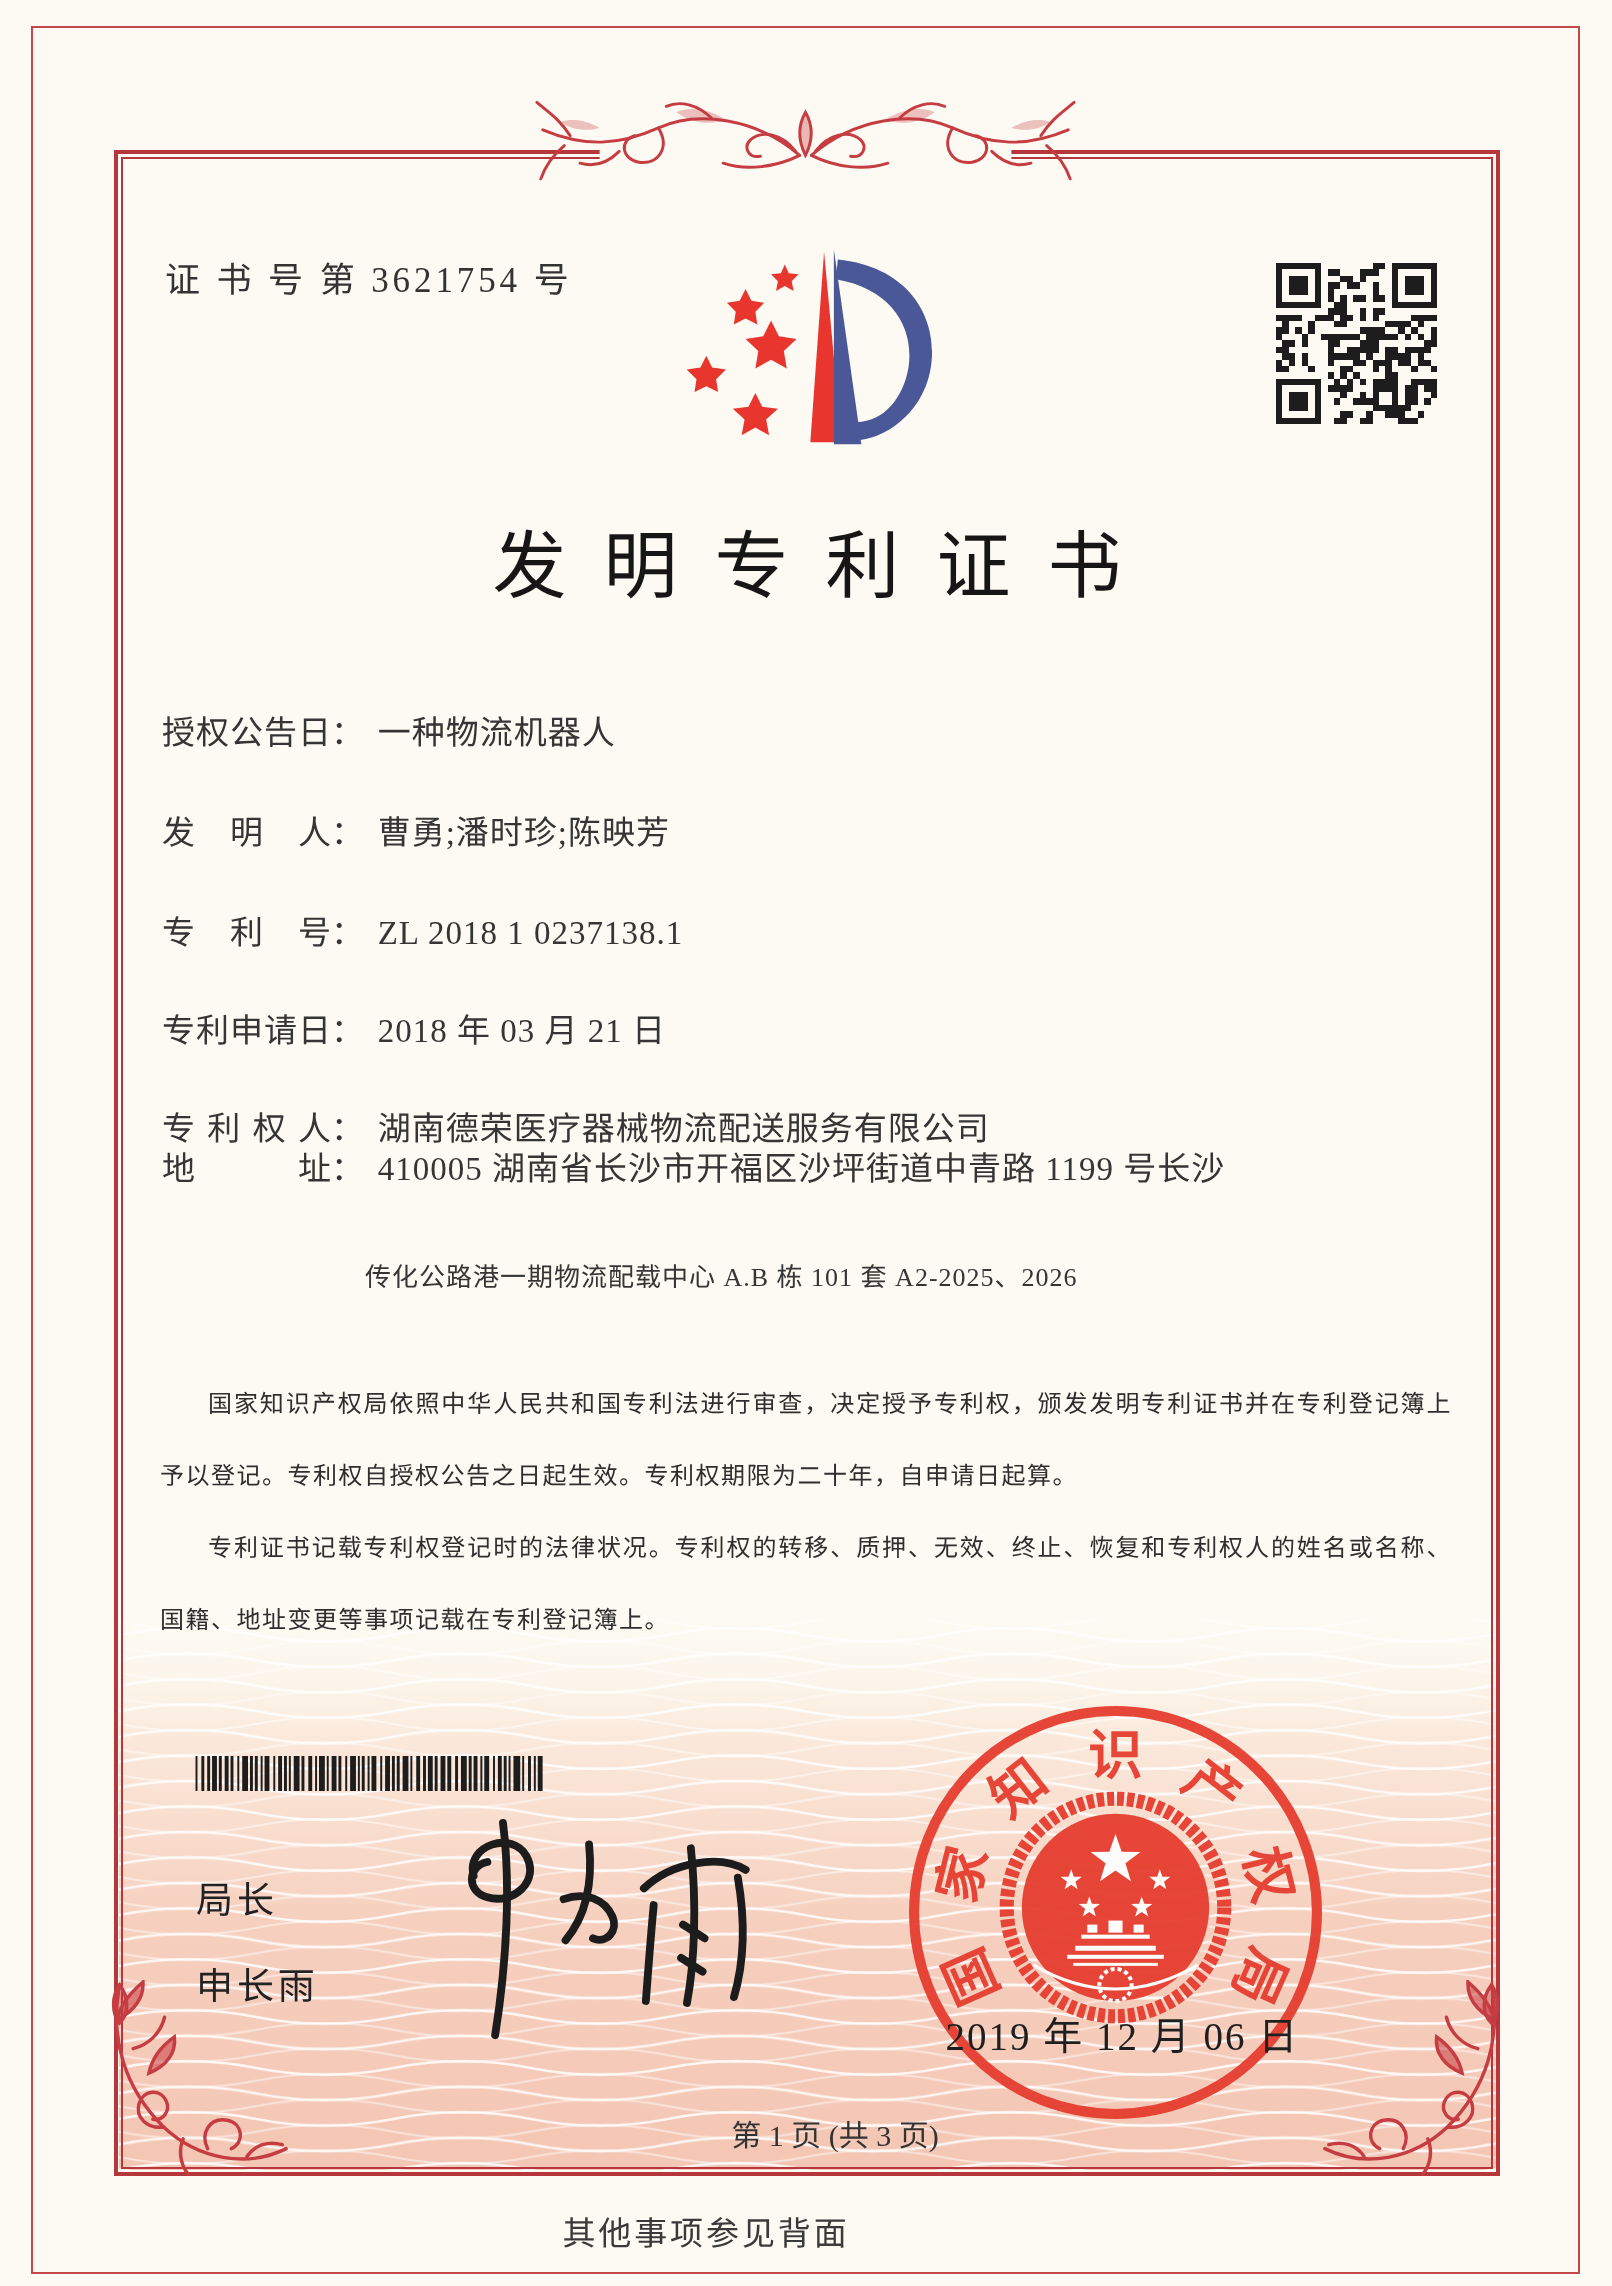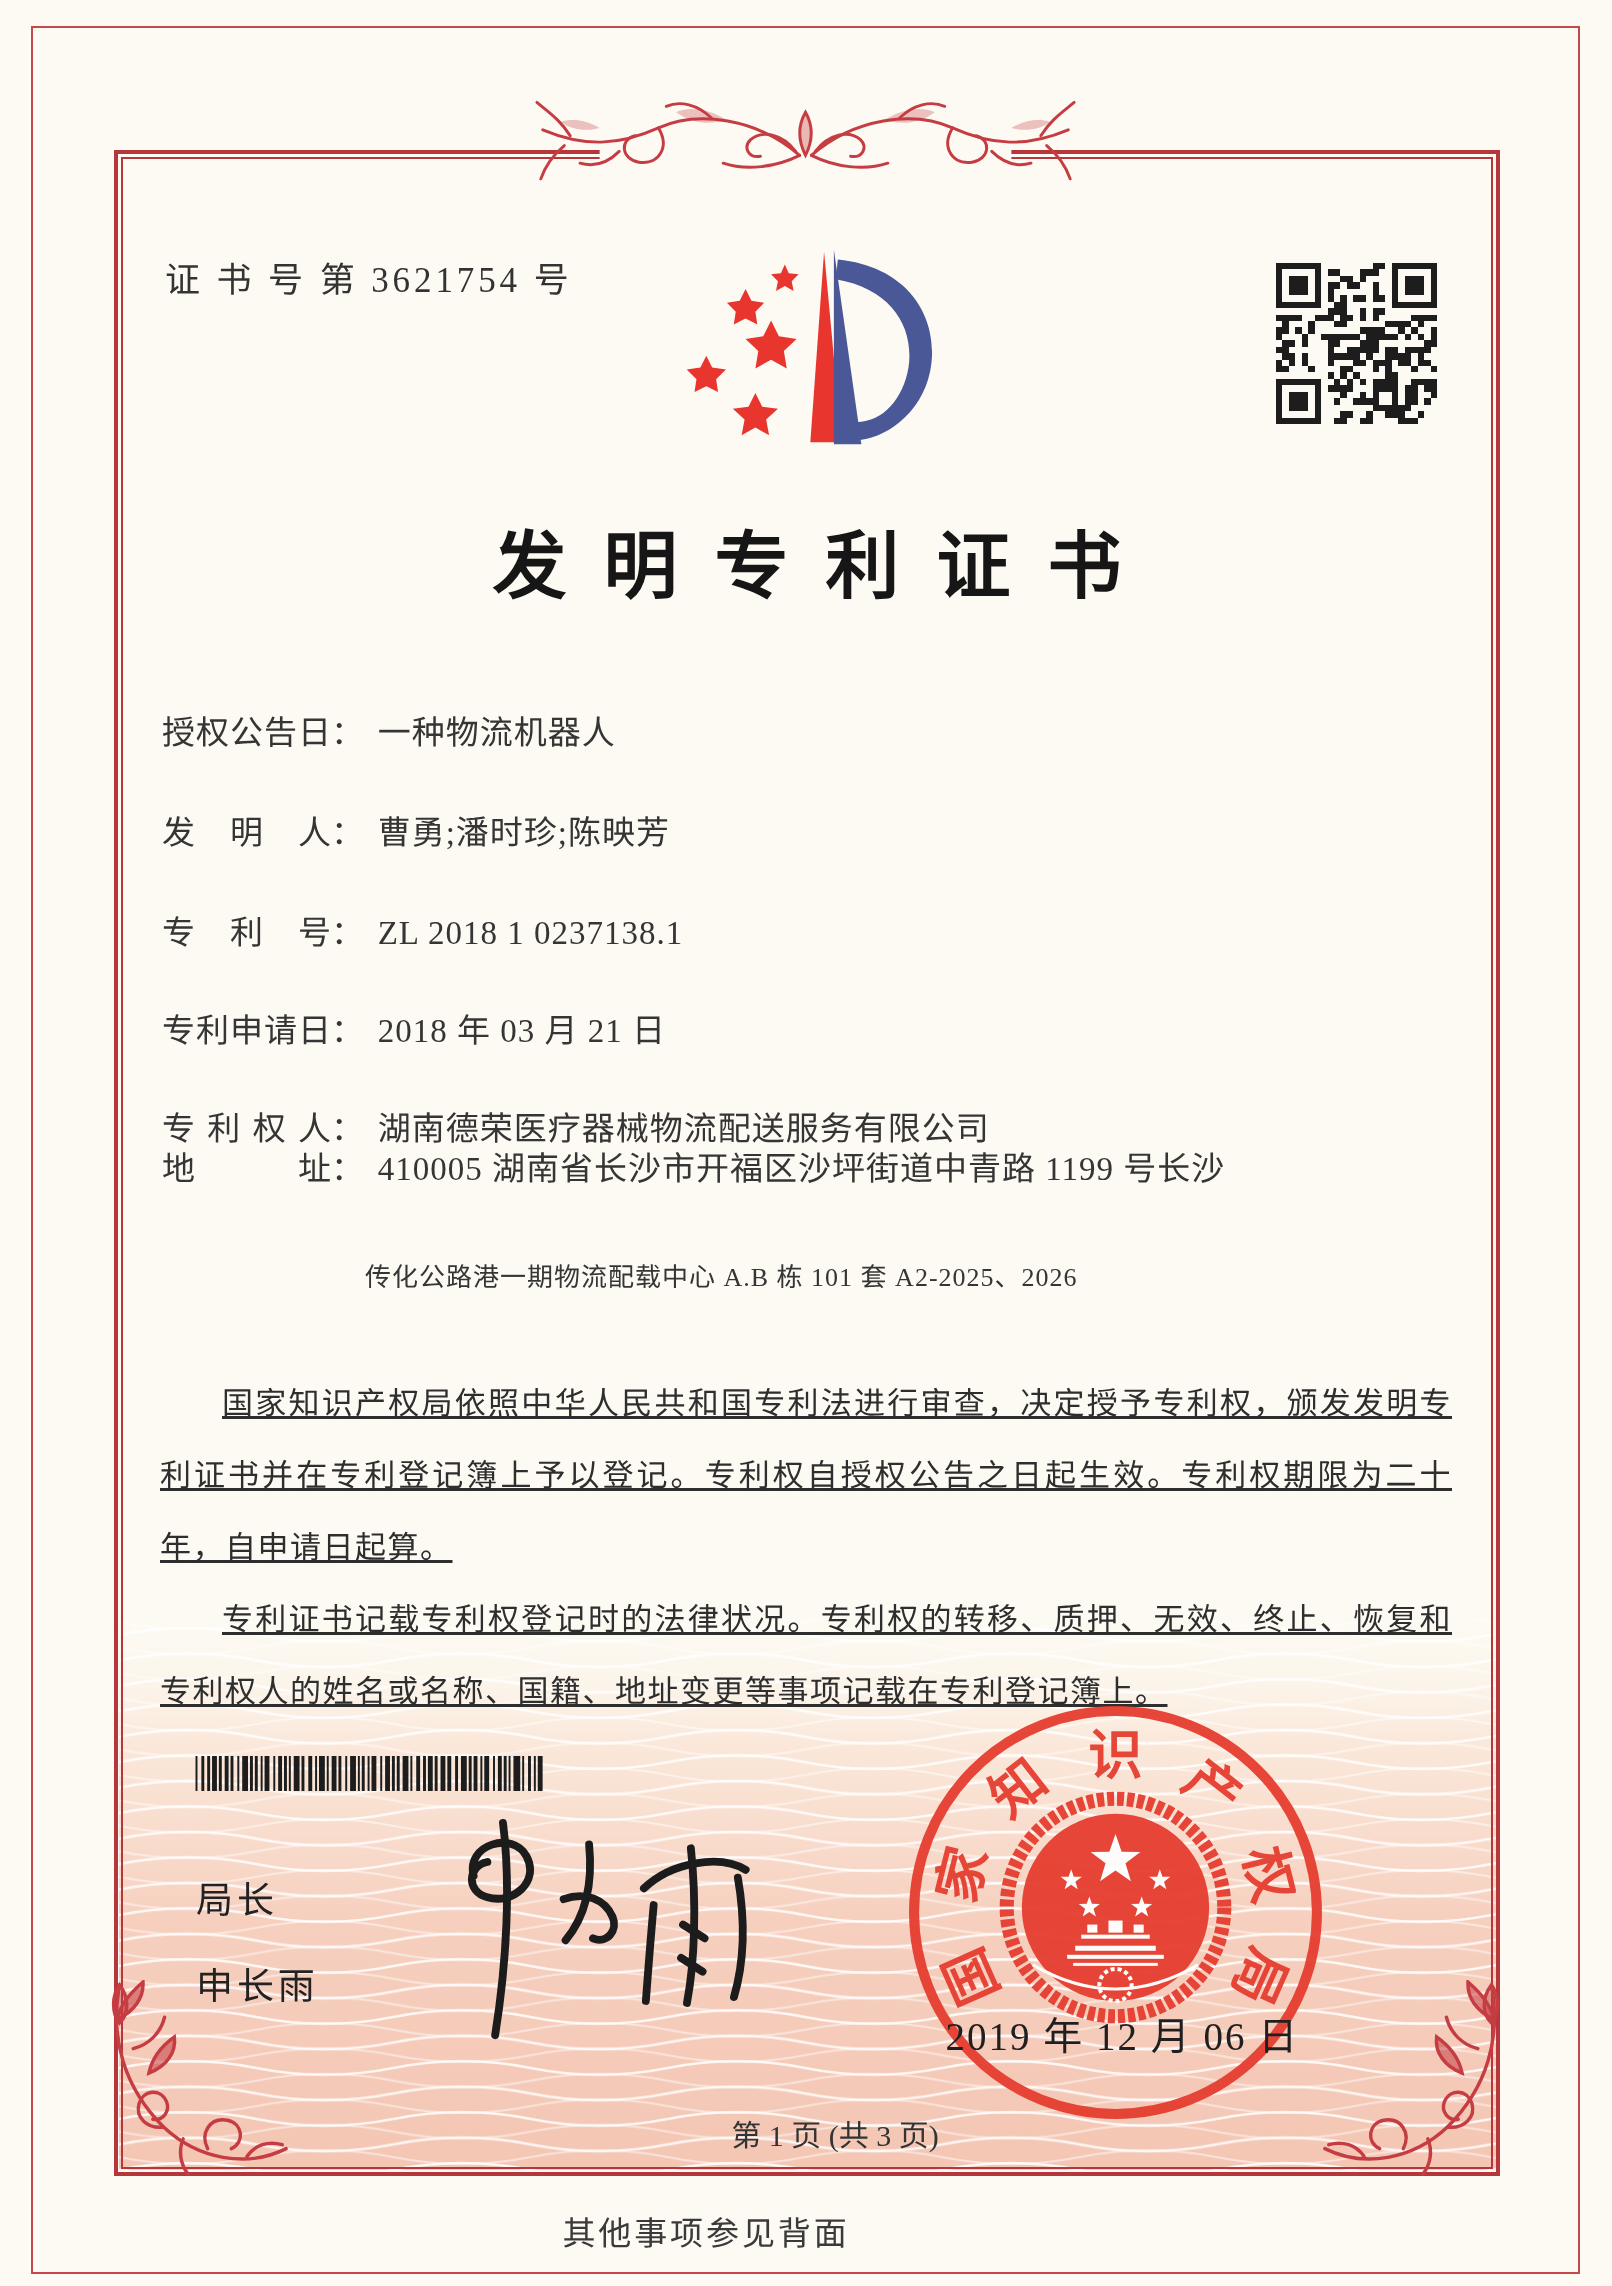--- a/index.html
+++ b/index.html
@@ -11,32 +11,32 @@
   }
   .abs{position:absolute;}
   
   .outer-rule{left:31px;top:25.5px;width:1549px;height:2248px;
     border:2.9px solid #c5484d;box-sizing:border-box;z-index:2;}
   .frame{left:114px;top:150px;width:1386px;height:2026px;
     border:4.9px solid #b5373c;box-sizing:border-box;z-index:3;}
   .frame::after{content:"";position:absolute;inset:2.9px;border:2px solid #b5373c;}
   
   .cert-no{left:165px;top:251px;font-size:35px;letter-spacing:3.9px;color:#333;z-index:6;}
-  .title{left:114px;top:506px;width:1386px;text-align:center;font-size:74px;font-weight:bold;
+  .title{left:114px;top:506px;width:1386px;text-align:center;font-size:74px;font-weight:normal;
     letter-spacing:37px;text-indent:37px;color:#161616;z-index:6;}
   
   .row{left:162px;width:1313px;font-size:33px;color:#353535;z-index:6;white-space:nowrap;}
   .lab{display:inline-block;width:169px;text-align:justify;text-align-last:justify;vertical-align:top;}
   .colon{display:inline-block;margin-right:13.7px;}
   .val{letter-spacing:1px;}
   .addr2{left:365px;font-size:26px;color:#353535;z-index:6;letter-spacing:1px;}
   .grant-right{position:absolute;left:686px;top:0;}
   
-  .body-text{left:160px;top:1368px;width:1292px;font-size:31px;line-height:72px;
-    letter-spacing:1.5px;color:#2e2e2e;z-index:6;text-align:justify;text-decoration:underline;}
+  .body-text{left:160px;top:1368px;width:1292px;font-size:24px;line-height:72px;
+    letter-spacing:1.5px;color:#2e2e2e;z-index:6;text-align:justify;}
   .body-text p{margin:0;text-indent:2em;}
   
   .waves{left:119px;top:1619px;z-index:1;}
   .director{left:196px;font-size:37px;color:#222;z-index:6;letter-spacing:3.9px;}
   .seal-date{left:912px;top:2005px;width:421px;text-align:center;font-size:39px;
     color:#1f1f1f;letter-spacing:2px;z-index:8;}
   .page-ind{left:114px;top:2111px;width:1386px;text-align:center;font-size:30px;color:#333;z-index:6;padding-left:28px;}
   .back-note{left:0;top:2207px;width:1412px;text-align:center;font-size:33px;color:#3a3a3a;z-index:6;letter-spacing:2.9px;}
   svg{display:block;}
 </style>

